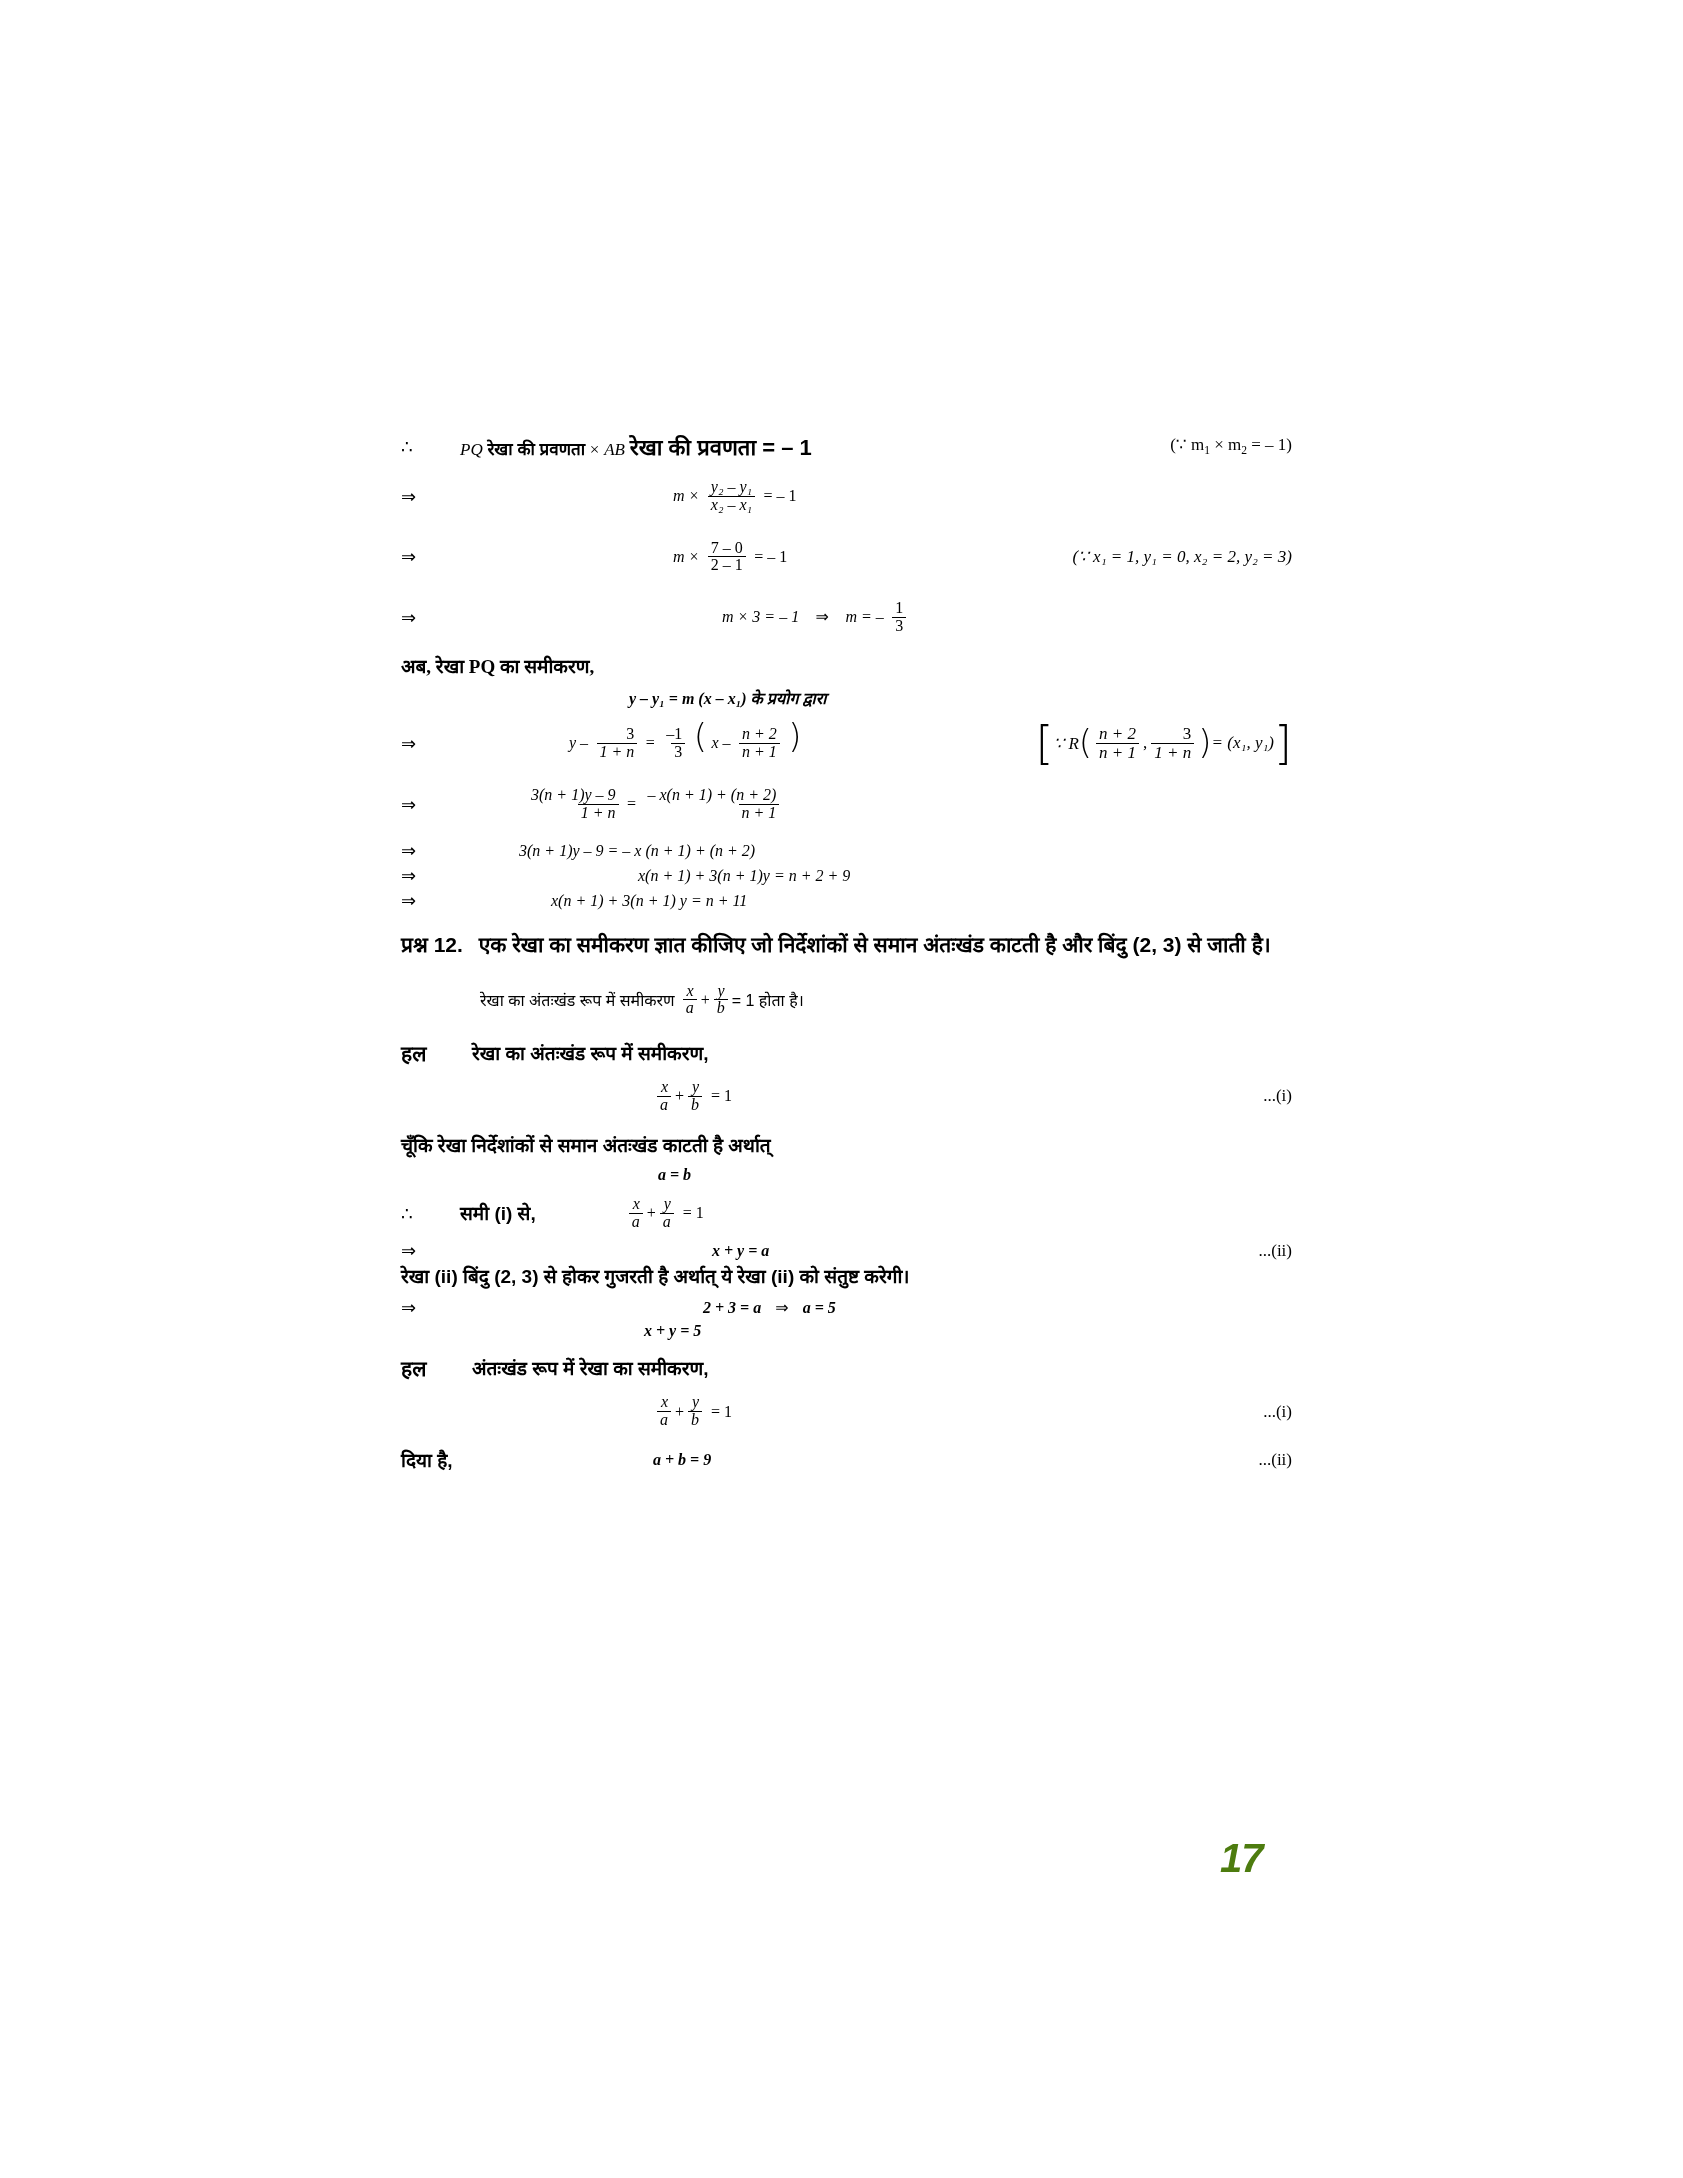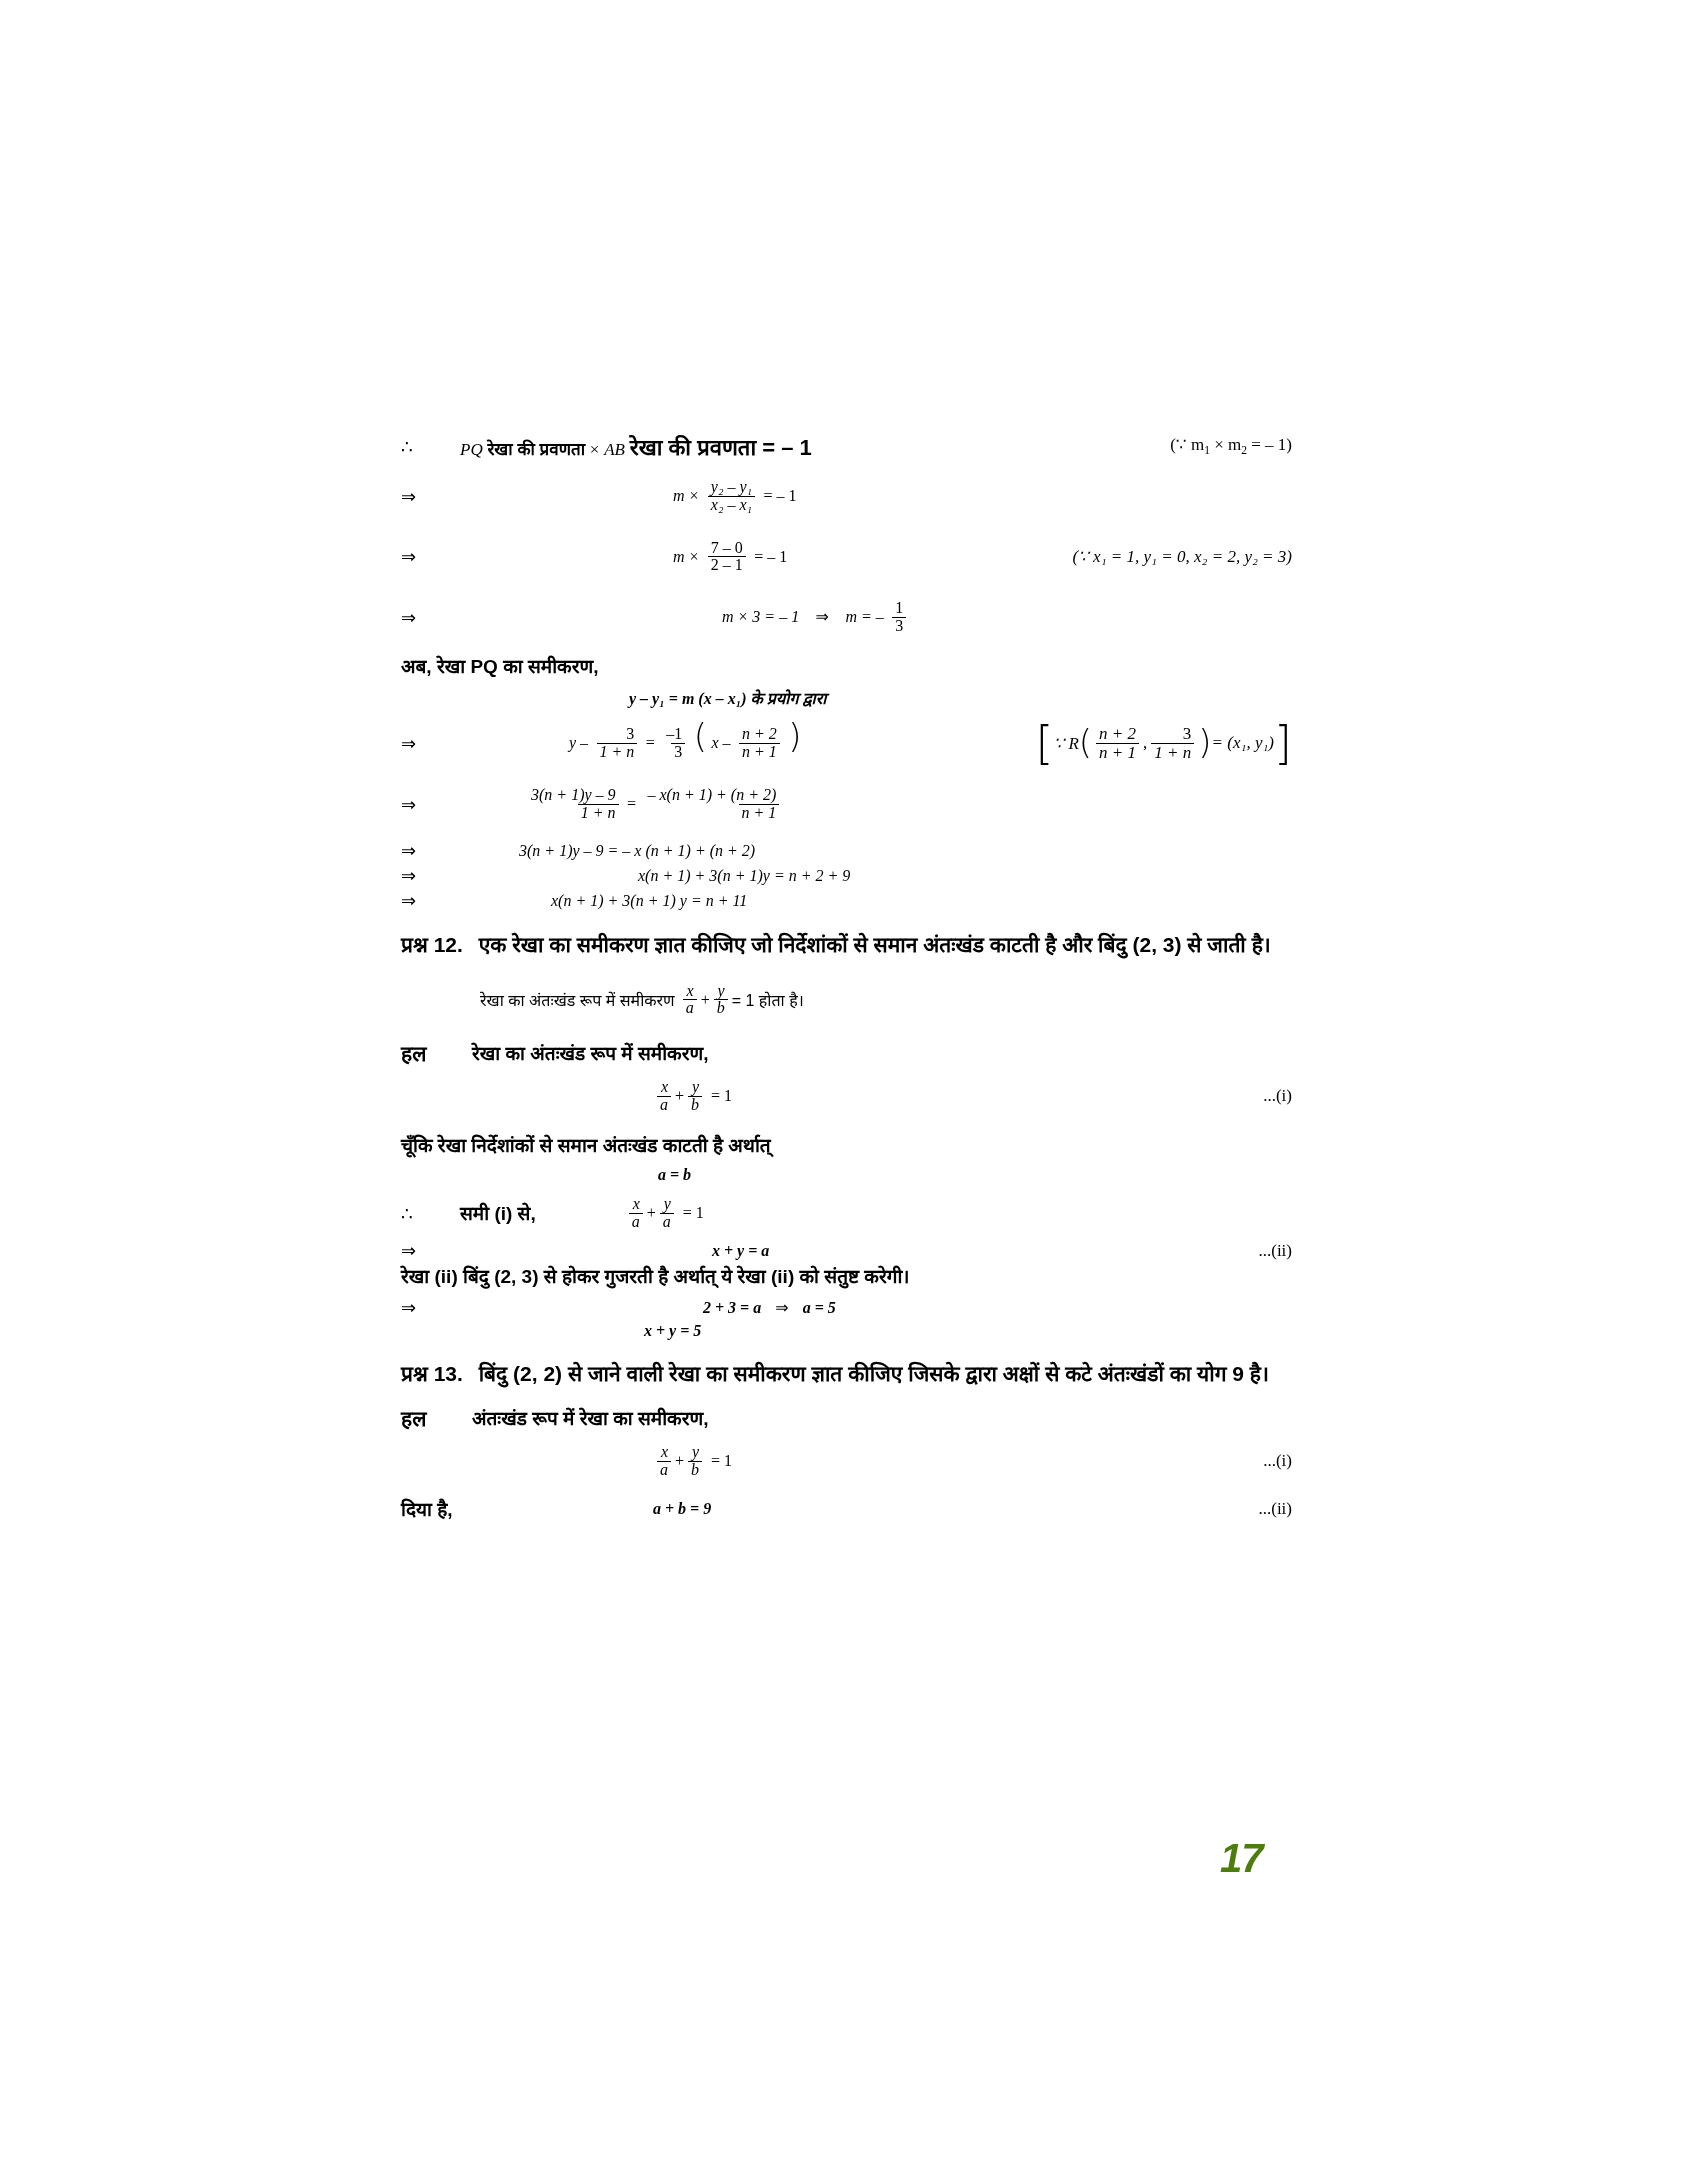--- a/index.html
+++ b/index.html
@@ -156,21 +156,21 @@
           <span class="mathit">m × 3 = – 1</span>
           <span class="mathtxt" style="margin:0 12px;">⇒</span>
           <span class="mathit">m = –</span>
           <span class="frac mathtxt">
             <span class="num">1</span>
             <span class="den">3</span>
           </span>
         </span>
       </div>
 
-      <div class="blk hindi" style="margin-top:10px;">अब, रेखा PQ का समीकरण,</div>
+      <div class="blk hindi" style="margin-top:10px;font-family:Liberation Serif, serif;">अब, रेखा PQ का समीकरण,</div>
 
       <div class="blk mathit indent-3" style="font-weight:bold;">y – y₁ = m (x – x₁) के प्रयोग द्वारा</div>
 
       <div class="eqline">
         <span class="lead">⇒</span>
         <span class="mid" style="margin-left:109px;">
           <span class="mathit">y –</span>
           <span class="frac mathtxt">
             <span class="num mathtxt">3</span>
             <span class="den mathit">1 + n</span>
@@ -319,24 +319,20 @@
         <span class="mathit" style="font-weight:bold;">a = 5</span>
       </div>
 
 
       <div class="eqline">
         <span class="mid mathit" style="margin-left:243px;font-weight:bold;">x + y = 5</span>
       </div>
     </div>
 
     <div>
-      <div class="q-head">
-        <span>प्रश्न 13.</span>
-        <span style="margin-left:10px;">बिंदु (2, 2) से जाने वाली रेखा का समीकरण ज्ञात कीजिए जिसके द्वारा अक्षों से कटे अंतःखंडों का योग 9 है।</span>
-      </div>
 
       <div class="eqline" style="margin-top:14px;margin-bottom:4px;">
         <span class="sol-label">हल</span>
         <span class="hindi">अंतःखंड रूप में रेखा का समीकरण,</span>
       </div>
 
       <div class="eqline">
         <span class="mid" style="margin-left:252px;display:flex;align-items:center;">
           <span class="frac mathit">
             <span class="num">x</span>

